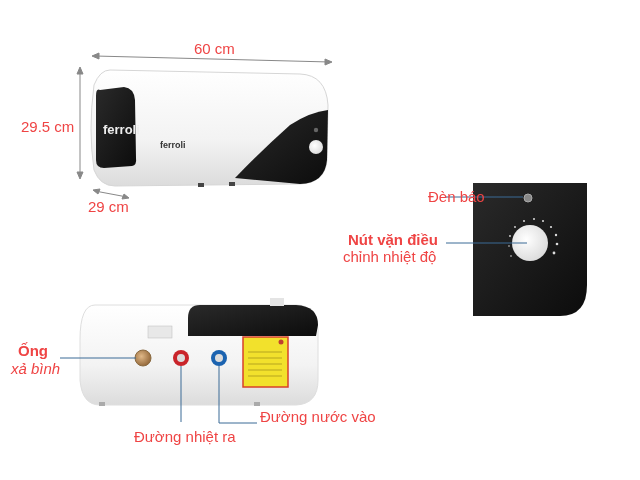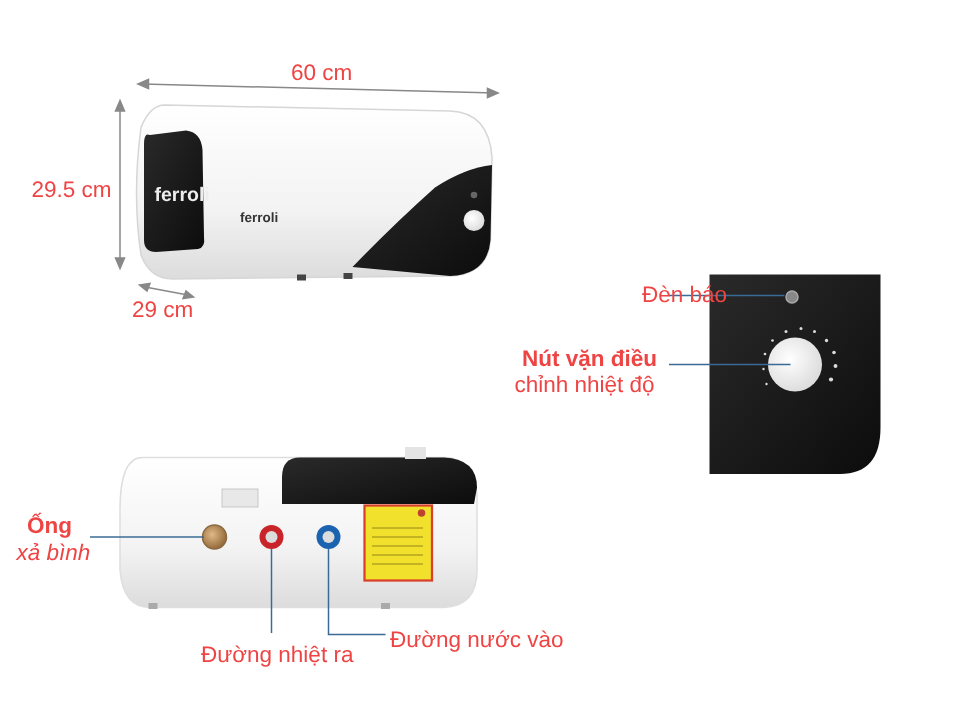--- a/index.html
+++ b/index.html
@@ -118,13 +118,13 @@
     <polyline points="219,366 219,423 257,423"></polyline>
   </g>
 </svg>
 
 <div class="lbl" style="left:388px;top:189px;margin-left:40px;">Đèn báo</div>
 <div class="lbl" style="left:348px;top:232px;font-weight:bold;">Nút vặn điều</div>
 <div class="lbl" style="left:343px;top:249px;">chỉnh nhiệt độ</div>
 <div class="lbl" style="left:18px;top:343px;font-weight:bold;">Ống</div>
 <div class="lbl" style="left:11px;top:361px;font-style:italic;">xả bình</div>
 <div class="lbl" style="left:134px;top:429px;">Đường nhiệt ra</div>
-<div class="lbl" style="left:260px;top:419px;">Đường nước vào</div>
+<div class="lbl" style="left:260px;top:409px;">Đường nước vào</div>
 
 </body></html>

